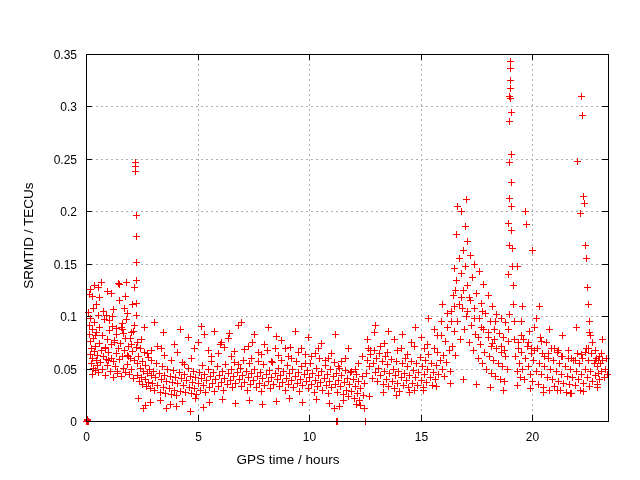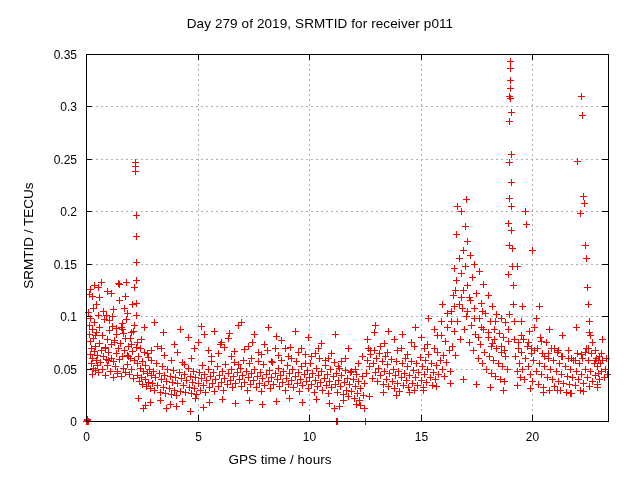--- a/index.html
+++ b/index.html
@@ -31,20 +31,21 @@
     white-space: nowrap;
   }
   #xlabel {
     position: absolute;
     left: 0;
     top: 452px;
     width: 560px;
     text-align: center;
     font-size: 13.5px;
     color: #000000;
+    padding-left: 8px;
   }
   #ylabel {
     position: absolute;
     left: -72px;
     top: 228px;
     width: 200px;
     text-align: center;
     font-size: 13.5px;
     color: #000000;
     transform: rotate(-90deg);
@@ -83,21 +84,20 @@
     stroke: #000000;
     stroke-width: 1.2;
     shape-rendering: crispEdges;
   }
 </style>
 </head>
 <body>
 
 <div id="figure">
 
-  <div id="plot-title">Day 279 of 2019, SRMTID for receiver p011</div>
 
   <div id="ylabel">SRMTID / TECUs</div>
 
   <div id="xlabel">GPS time / hours</div>
 
   <svg id="canvas-svg" width="640" height="480">
     <g id="grid-layer">
         <line x1="86" y1="369.5" x2="608" y2="369.5" class="gridline"></line>
         <line x1="86" y1="316.5" x2="608" y2="316.5" class="gridline"></line>
         <line x1="86" y1="264.5" x2="608" y2="264.5" class="gridline"></line>

